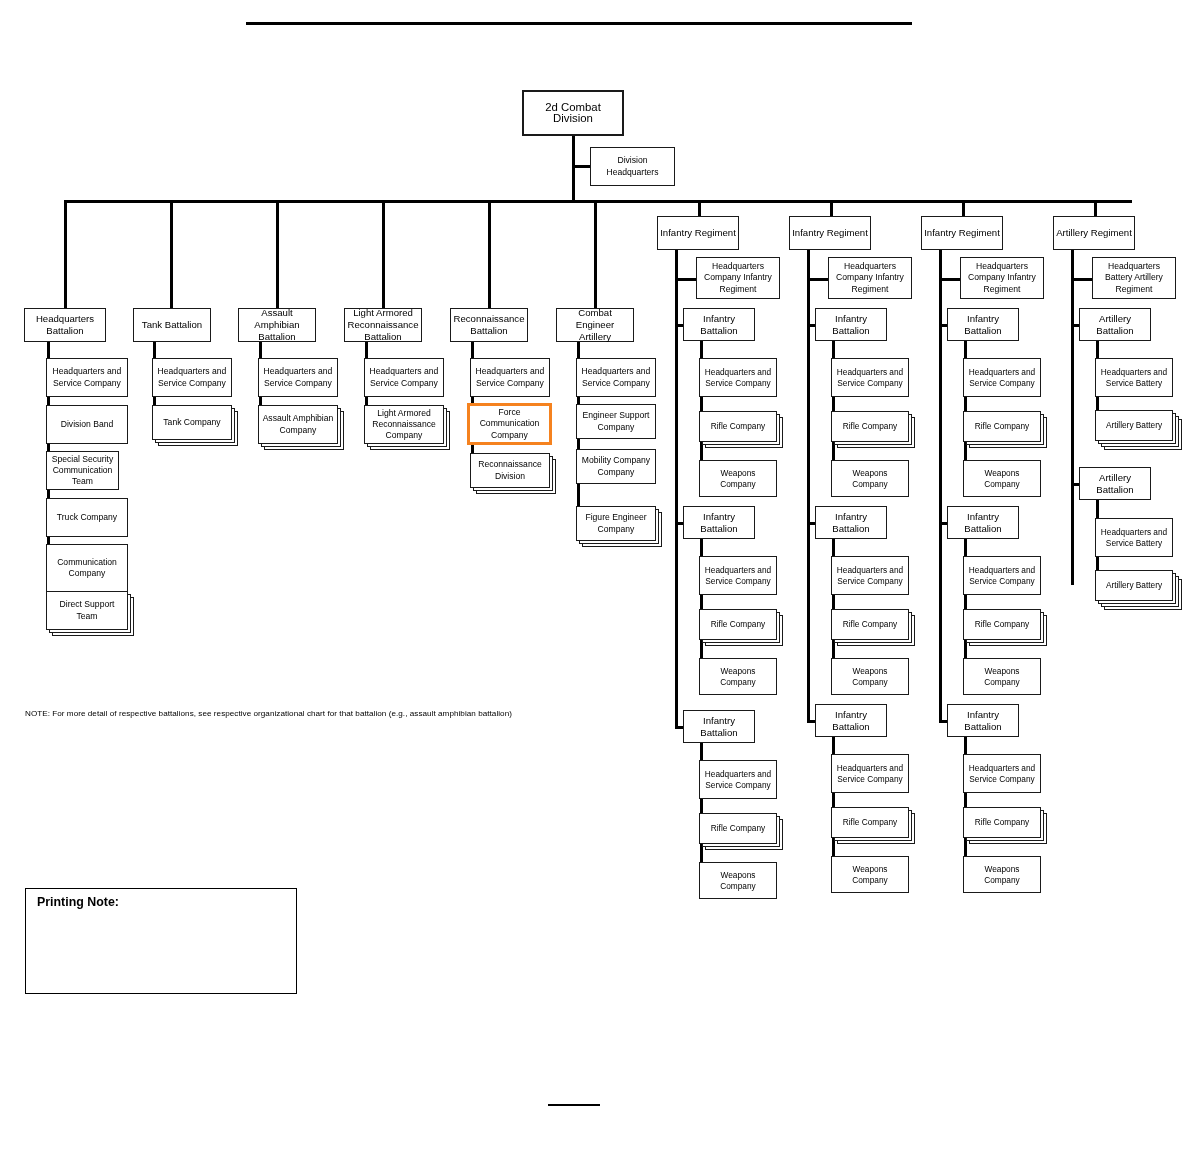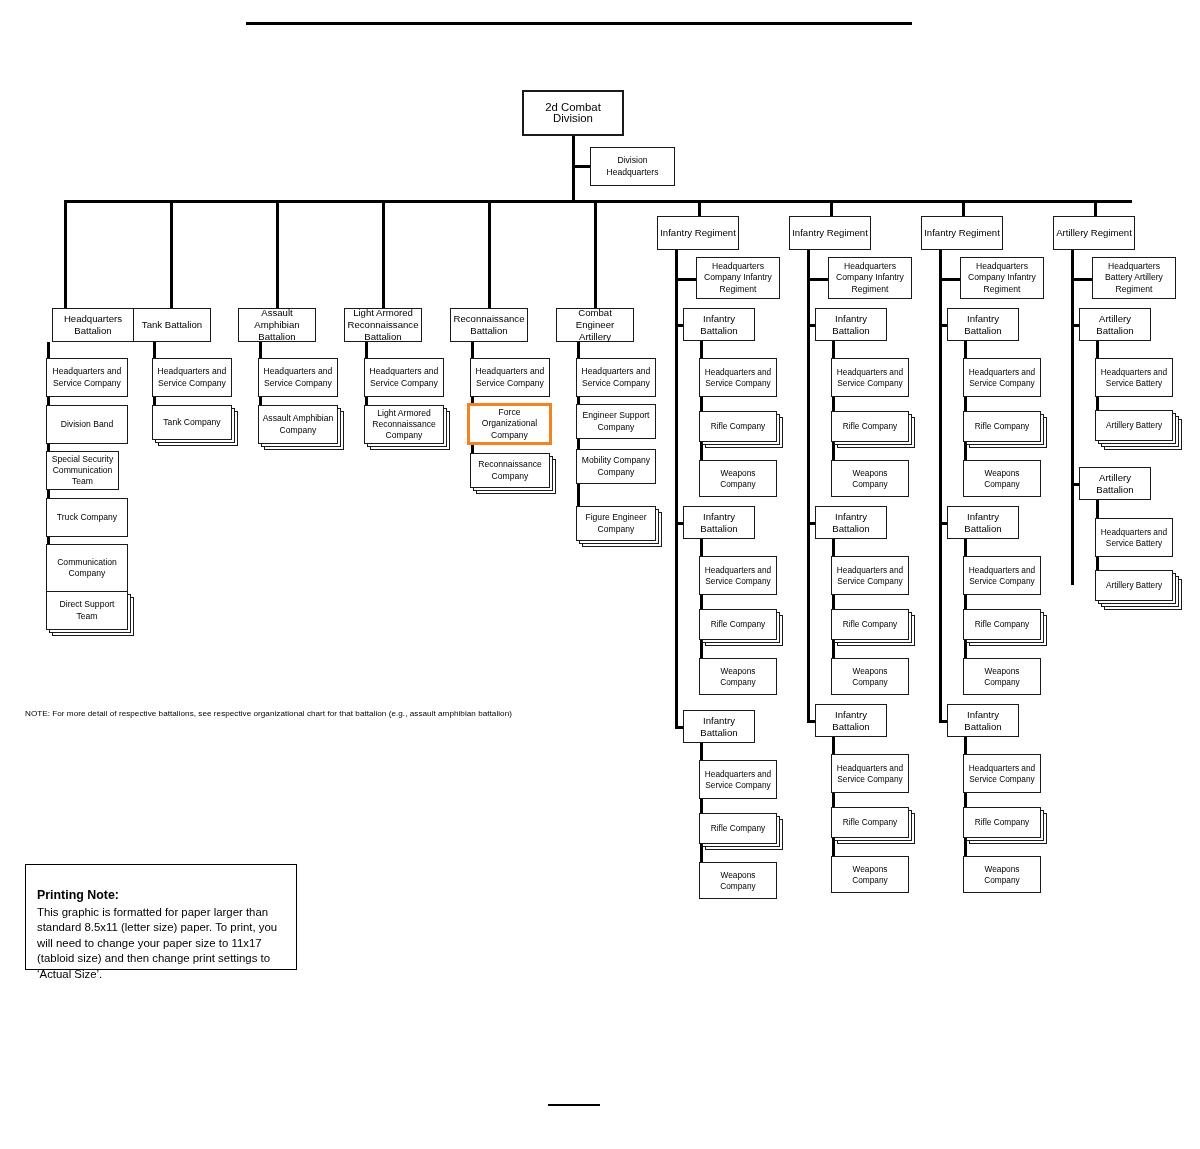--- a/index.html
+++ b/index.html
@@ -59,23 +59,23 @@
   }
 
   
   .note{
     position:absolute; left:25px; top:709px;
     font-size:8.1px; letter-spacing:.05px; white-space:nowrap;
   }
 
   
   .printbox{
-    position:absolute; left:25px; top:864px; width:272px; height:106px;
+    position:absolute; left:25px; top:888px; width:272px; height:106px;
     border:1.4px solid #000; box-sizing:border-box;
-    padding:23px 11px 0 11px;
+    padding:6px 11px 0 11px;
     font-size:11.4px; line-height:15.6px;
   }
   .printbox .pb-title{font-weight:bold;font-size:12.4px;display:block;margin-bottom:1px;}
 
   
   .caption{
     position:absolute; left:0; top:1041px; width:1200px;
     text-align:center; font-weight:bold; font-size:12.6px;
   }
   .foot-rule{
@@ -107,21 +107,21 @@
   <div class="ln vl3" style="left:276px;top:200px;height:108px;"></div>
   <div class="ln vl3" style="left:382px;top:200px;height:108px;"></div>
   <div class="ln vl3" style="left:488px;top:200px;height:108px;"></div>
   <div class="ln vl3" style="left:594px;top:200px;height:108px;"></div>
 
   <div class="ln vl3" style="left:698px;top:200px;height:16px;"></div>
   <div class="ln vl3" style="left:830px;top:200px;height:16px;"></div>
   <div class="ln vl3" style="left:962px;top:200px;height:16px;"></div>
   <div class="ln vl3" style="left:1094px;top:200px;height:16px;"></div>
 
-  <div class="nd big" style="left:24px;top:308px;width:82px;height:34px;margin-left:28px;">Headquarters Battalion</div>
+  <div class="nd big" style="left:24px;top:308px;width:82px;height:34px;">Headquarters Battalion</div>
   <div class="ln vl3" style="left:47px;top:342px;height:274px;"></div>
 
   <div class="ln hl3" style="left:47px;top:377px;width:13px;"></div>
   <div class="nd" style="left:46px;top:358px;width:82px;height:39px;">Headquarters and Service Company</div>
 
   <div class="ln hl3" style="left:47px;top:424px;width:13px;"></div>
   <div class="nd" style="left:46px;top:405px;width:82px;height:39px;">Division Band</div>
 
   <div class="ln hl3" style="left:47px;top:470px;width:13px;"></div>
   <div class="nd" style="left:46px;top:451px;width:73px;height:39px;">Special Security Communication Team</div>
@@ -170,26 +170,26 @@
   <div class="shadow" style="left:367px;top:408px;width:80px;height:39px;"></div>
   <div class="nd" style="left:364px;top:405px;width:80px;height:39px;">Light Armored Reconnaissance Company</div>
 
   <div class="nd big" style="left:450px;top:308px;width:78px;height:34px;">Reconnaissance Battalion</div>
   <div class="ln vl3" style="left:471px;top:342px;height:130px;"></div>
 
   <div class="ln hl3" style="left:471px;top:377px;width:13px;"></div>
   <div class="nd" style="left:470px;top:358px;width:80px;height:39px;">Headquarters and Service Company</div>
 
   <div class="ln hl3" style="left:471px;top:424px;width:13px;"></div>
-  <div class="nd hl-orange" style="left:467px;top:403px;width:85px;height:42px;">Force Organizational Company</div>
+  <div class="nd hl-orange" style="left:467px;top:403px;width:85px;height:42px;">Force Communication Company</div>
 
   <div class="ln hl3" style="left:471px;top:470px;width:13px;"></div>
   <div class="shadow" style="left:476px;top:459px;width:80px;height:35px;"></div>
   <div class="shadow" style="left:473px;top:456px;width:80px;height:35px;"></div>
-  <div class="nd" style="left:470px;top:453px;width:80px;height:35px;">Reconnaissance Company</div>
+  <div class="nd" style="left:470px;top:453px;width:80px;height:35px;">Reconnaissance Division</div>
 
   <div class="nd big" style="left:556px;top:308px;width:78px;height:34px;">Combat Engineer Artillery</div>
   <div class="ln vl3" style="left:577px;top:342px;height:182px;"></div>
 
   <div class="ln hl3" style="left:577px;top:377px;width:13px;"></div>
   <div class="nd" style="left:576px;top:358px;width:80px;height:39px;">Headquarters and Service Company</div>
 
   <div class="ln hl3" style="left:577px;top:421px;width:13px;"></div>
   <div class="nd" style="left:576px;top:404px;width:80px;height:35px;">Engineer Support Company</div>
 
@@ -352,18 +352,17 @@
   <div class="ln hl3" style="left:1096px;top:587px;width:11px;"></div>
   <div class="shadow" style="left:1104px;top:579px;width:78px;height:31px;"></div>
   <div class="shadow" style="left:1101px;top:576px;width:78px;height:31px;"></div>
   <div class="shadow" style="left:1098px;top:573px;width:78px;height:31px;"></div>
   <div class="nd sub" style="left:1095px;top:570px;width:78px;height:31px;">Artillery Battery</div>
 
   <div class="note">NOTE: For more detail of respective battalions, see respective organizational chart for that battalion (e.g., assault amphibian battalion)</div>
 
   <div class="printbox">
     <span class="pb-title">Printing Note:</span>
-    <span>This graphic is formatted for paper larger than standard 8.5x11 (letter size) paper.  To print, you will need to change your paper size to 11x17 (tabloid size) and then change print settings to ‘Actual Size’.</span>
   </div>
 
   <div class="foot-rule"></div>
 
 </div>
 
 </body></html>

